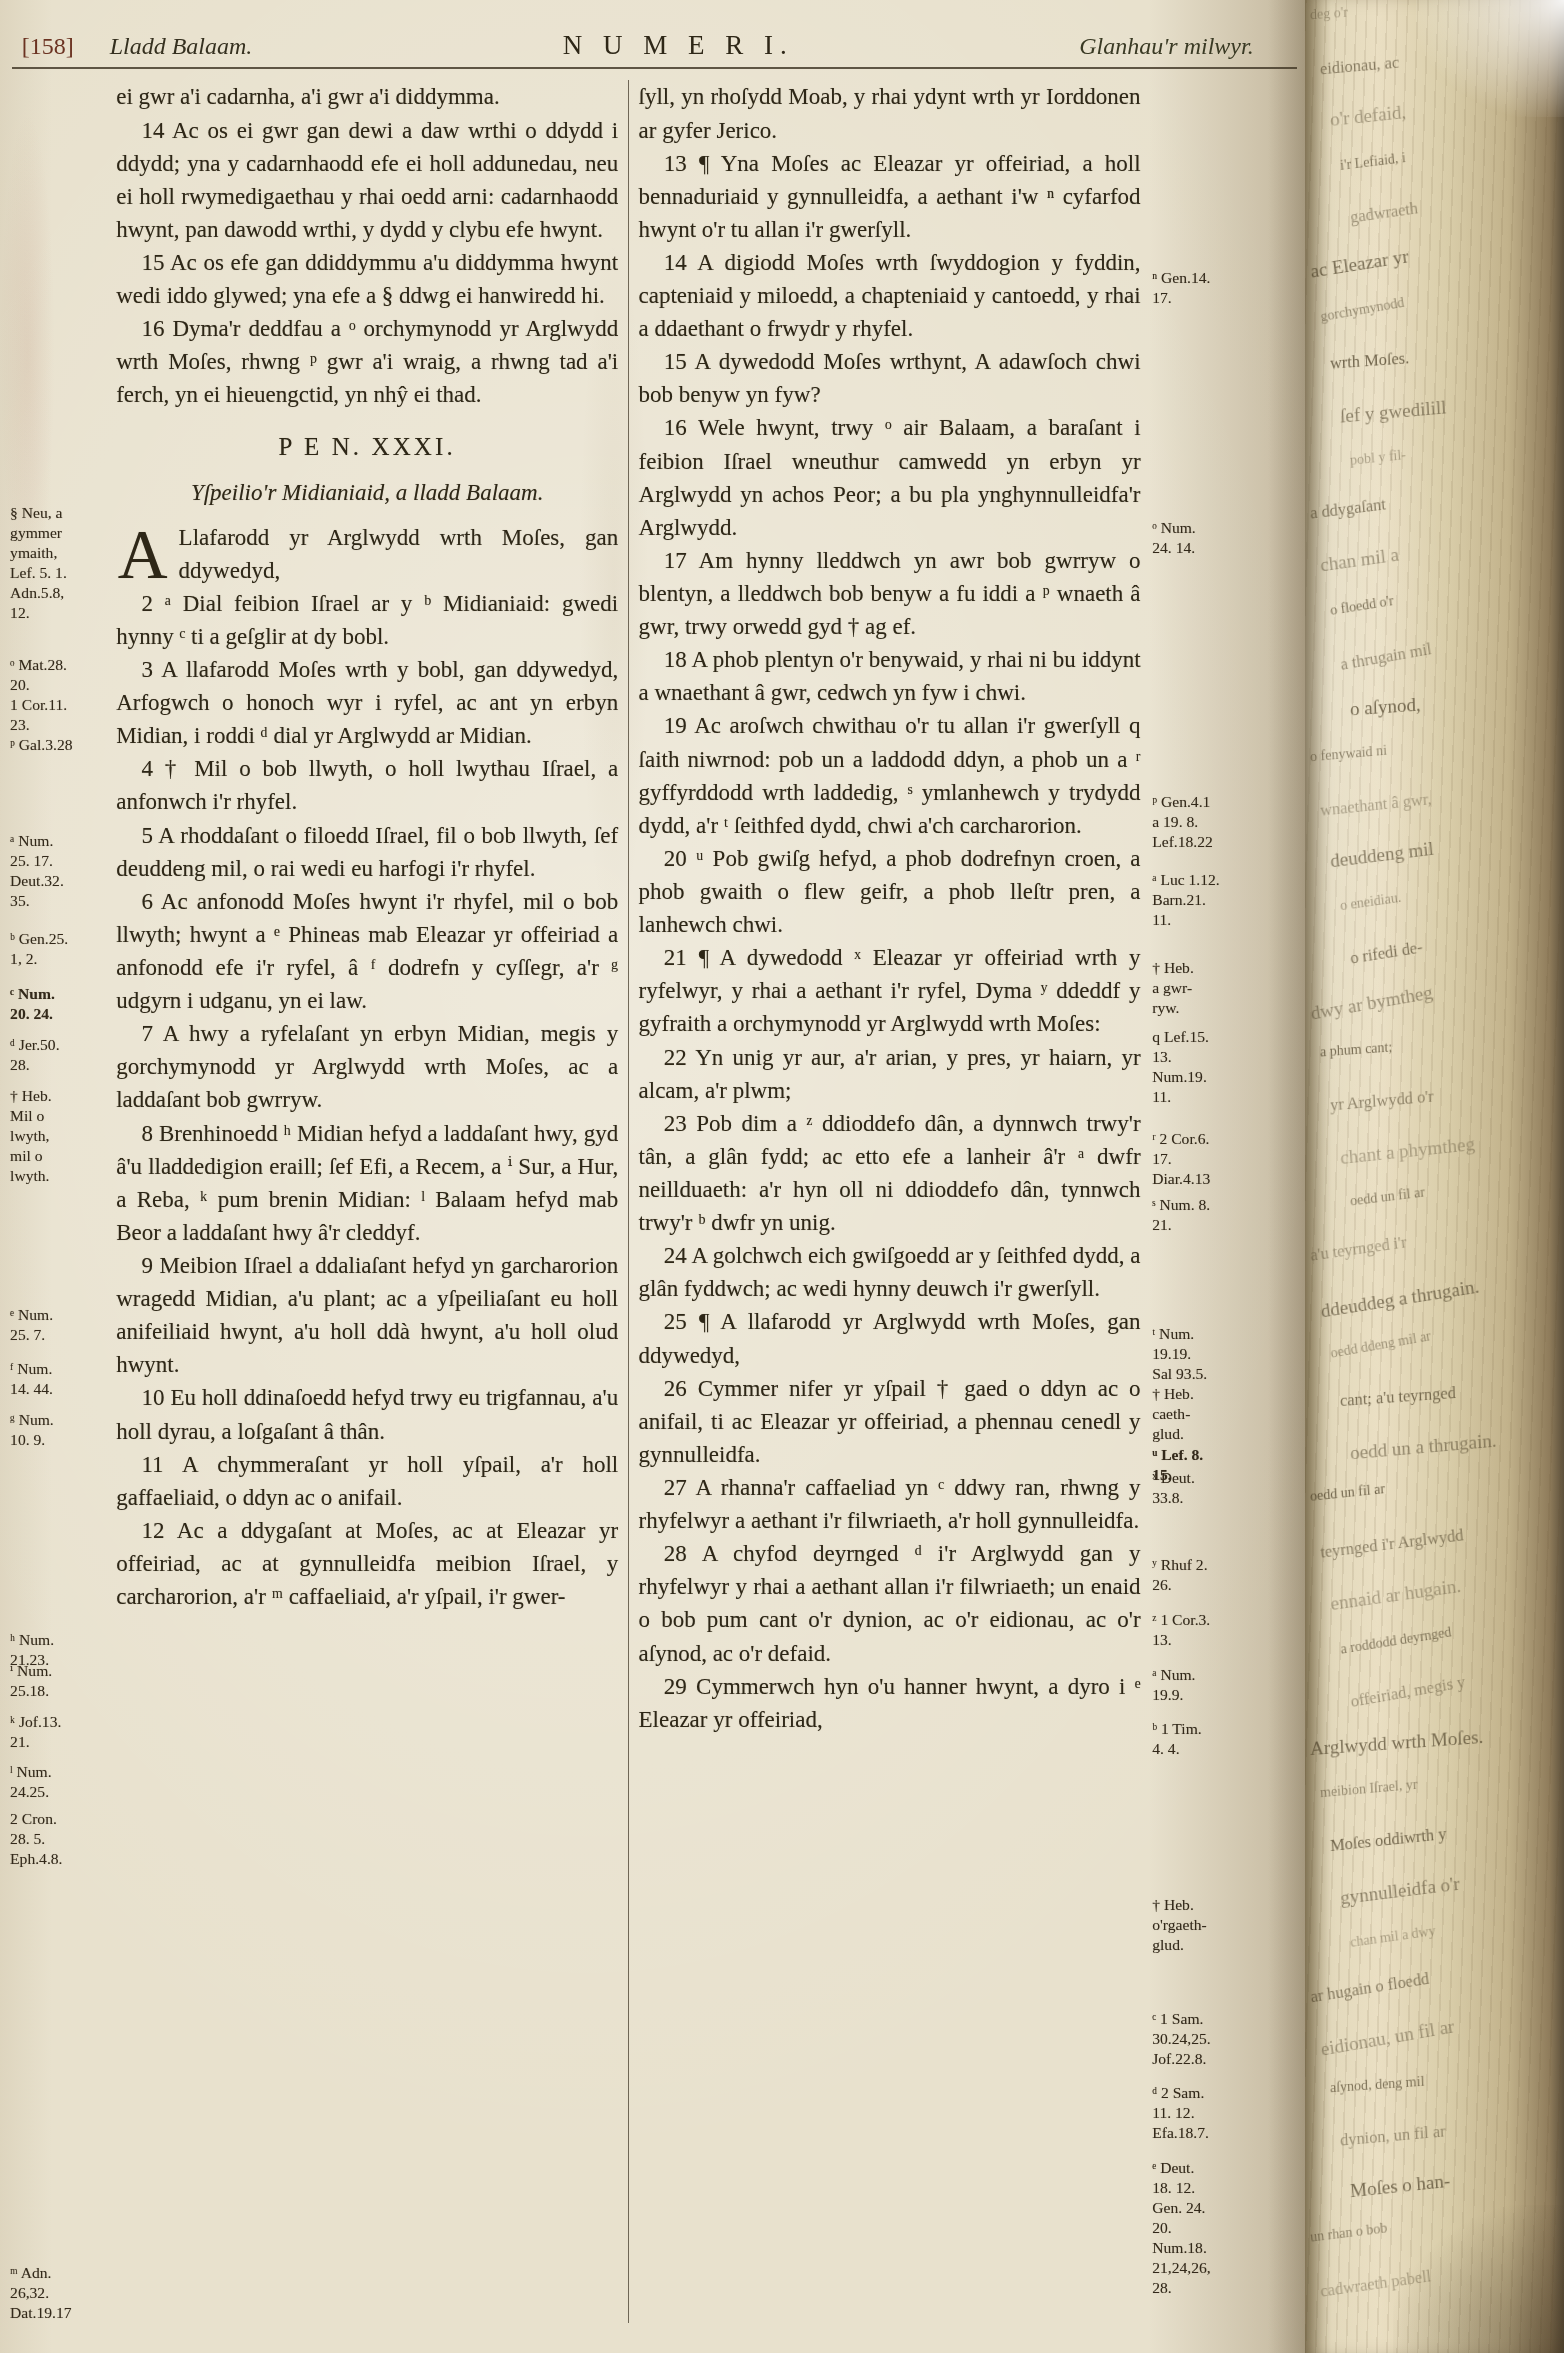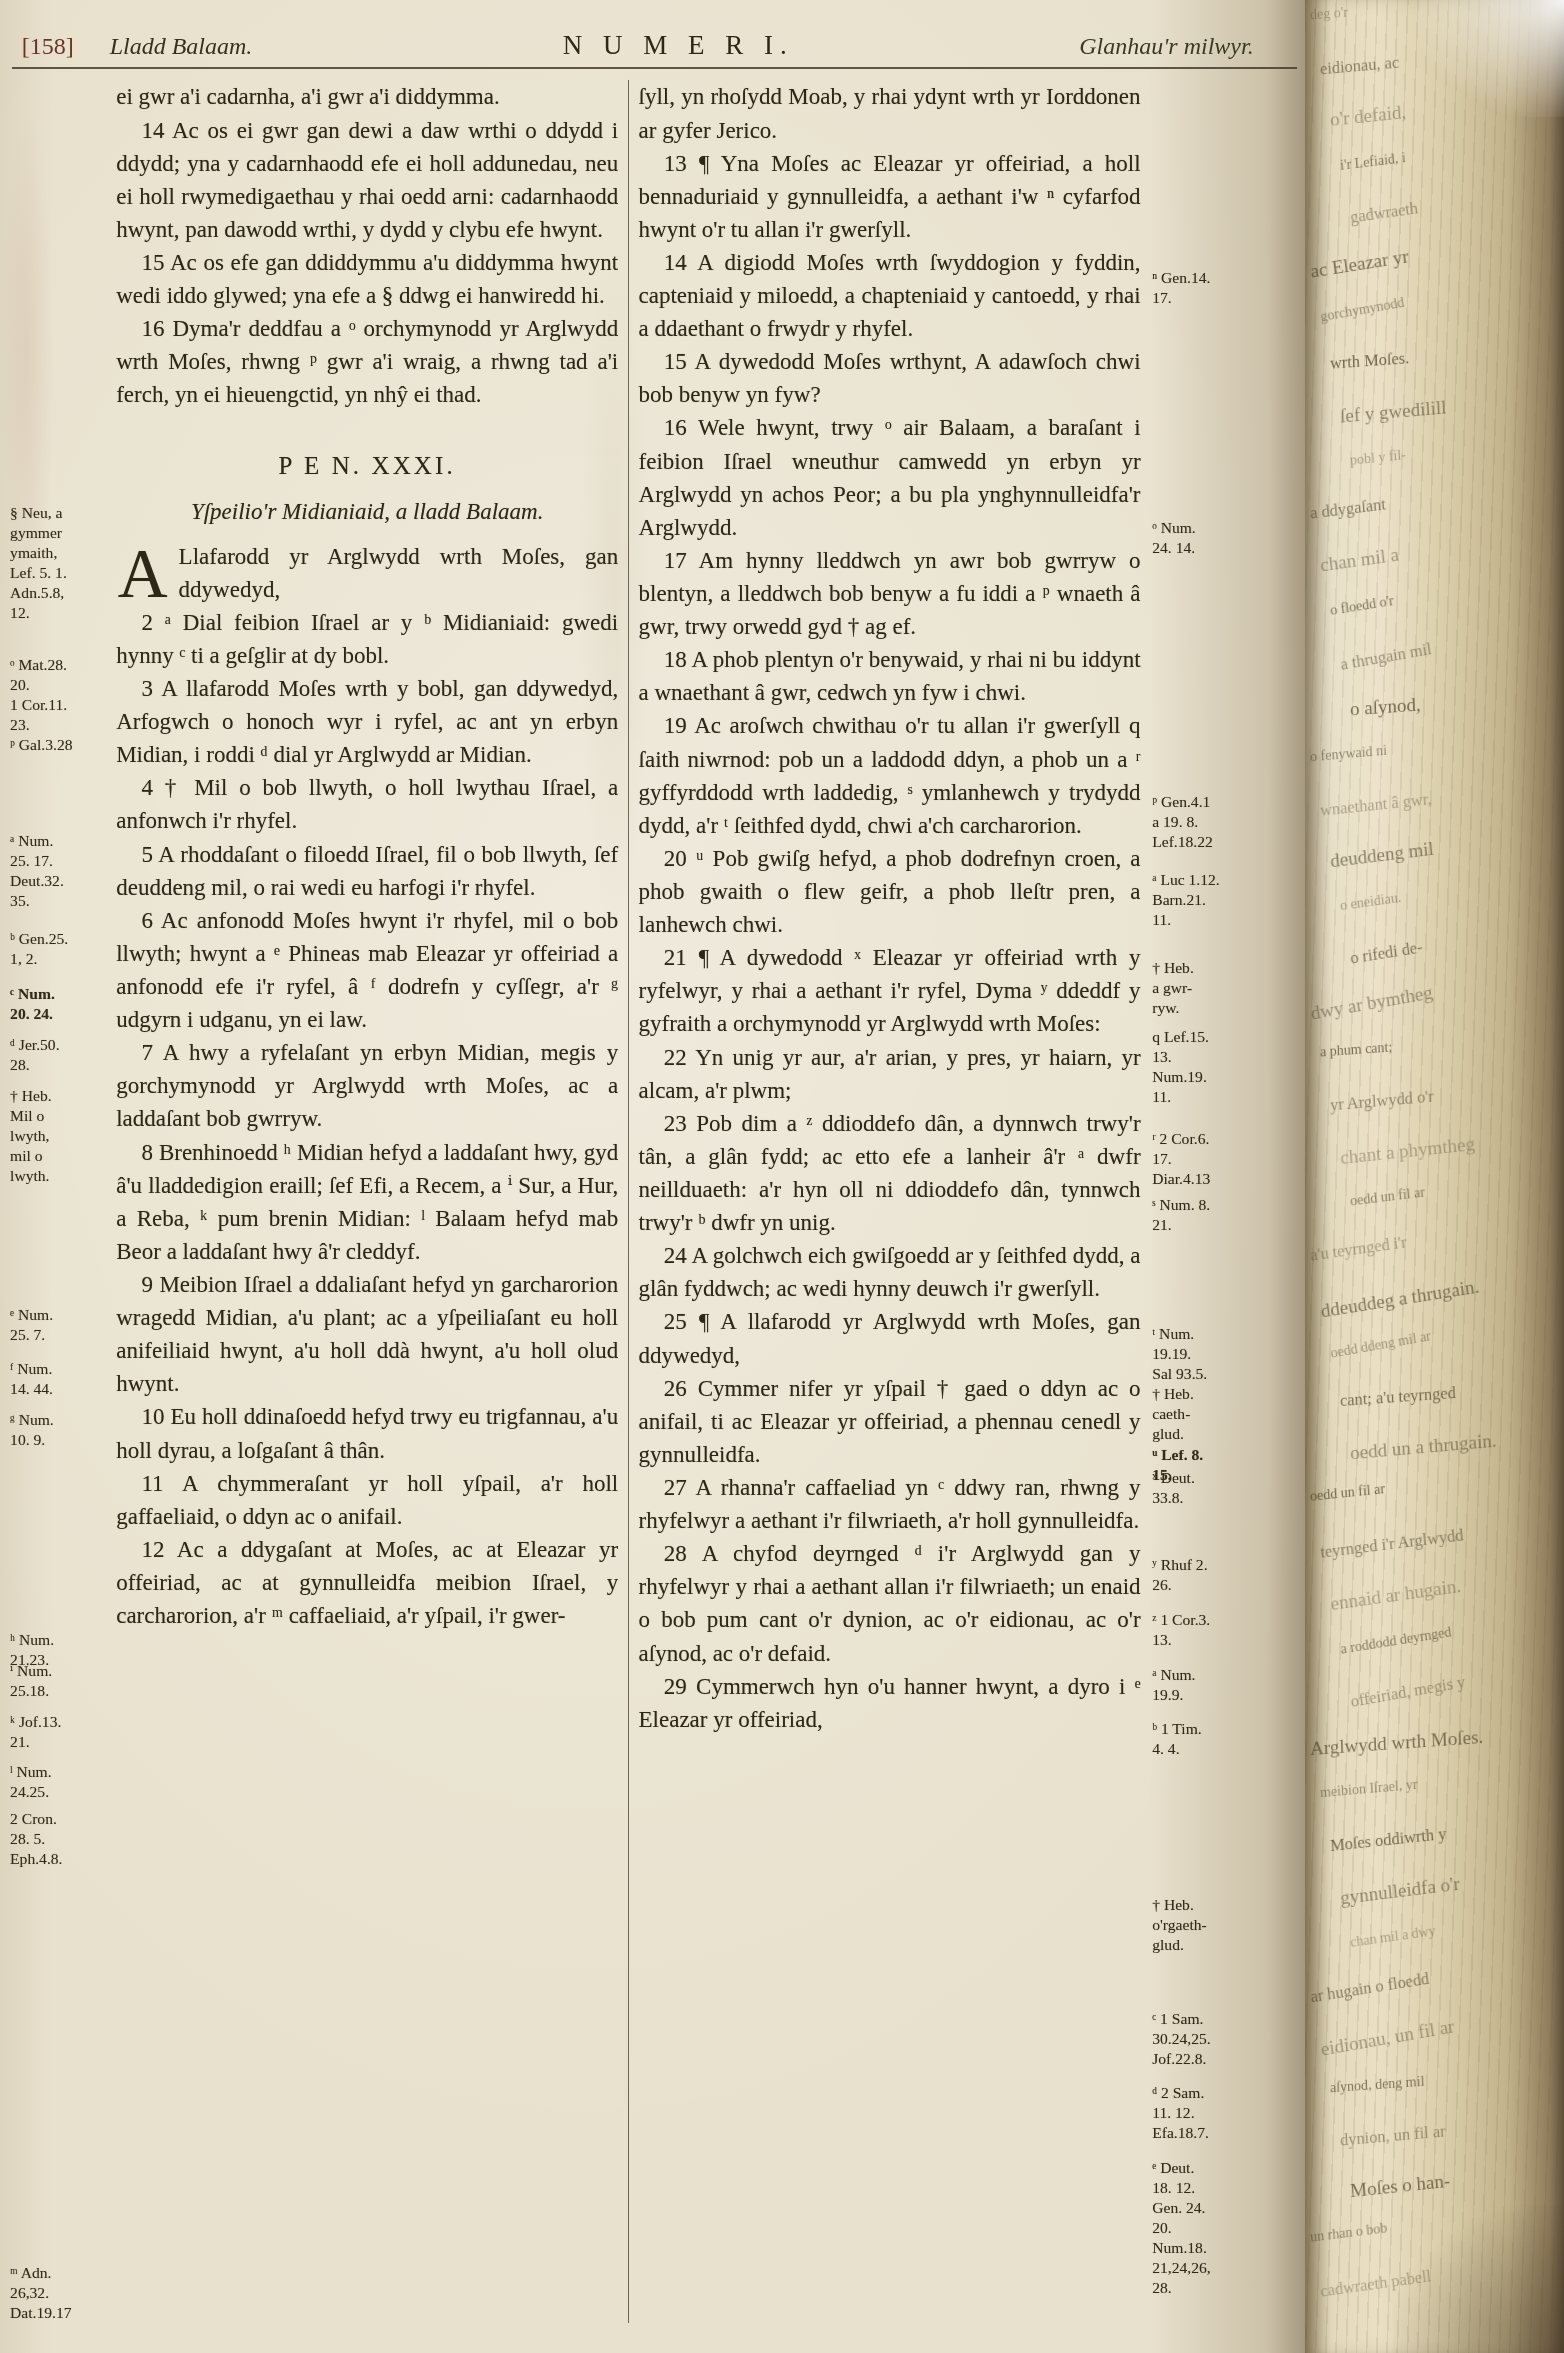--- a/index.html
+++ b/index.html
@@ -27,21 +27,21 @@
   .notes.right{width:131px;}
   .note{position:absolute;left:2.3px;right:1.6px;white-space:pre-line;}
   
   .col{flex:none;width:502px;padding:0 9.4px;font-size:23px;line-height:1.44;color:#2e2717;
        text-align:justify;text-shadow:0 0 0.8px rgba(46,39,23,0.35);hyphens:auto;}
   .vrule{flex:none;width:1.6px;background:#453c2c;opacity:.75;}
   .col p{margin:0;}
   .col p.verse{text-indent:1.1em;}
   .col p.cont{text-indent:0;}
   .col p.dropverse{text-indent:0;}
-  .col p.heading{text-align:center;text-indent:0;font-size:25px;letter-spacing:3.1px;margin:37px 0 11px;}
+  .col p.heading{text-align:center;text-indent:0;font-size:25px;letter-spacing:3.1px;margin:18px 0 11px;}
   .col p.argument{text-align:center;text-indent:0;font-style:italic;margin:0 0 11px;}
   .dropcap{float:left;font-size:69px;line-height:56px;padding:6.3px 11px 0 1.6px;color:#2e2717;}
   .stain{position:absolute;pointer-events:none;}
   .stain.s1{left:0;top:110px;width:55px;height:485px;
             background:radial-gradient(closest-side, rgba(155,60,40,0.08), rgba(155,60,40,0));}
   .stain.s2{left:579px;top:235px;width:70px;height:704px;
             background:radial-gradient(closest-side, rgba(120,90,40,0.06), rgba(120,90,40,0));}
   
   .book-edge{position:absolute;top:0;right:0;width:260px;height:2354px;overflow:hidden;
         background:

